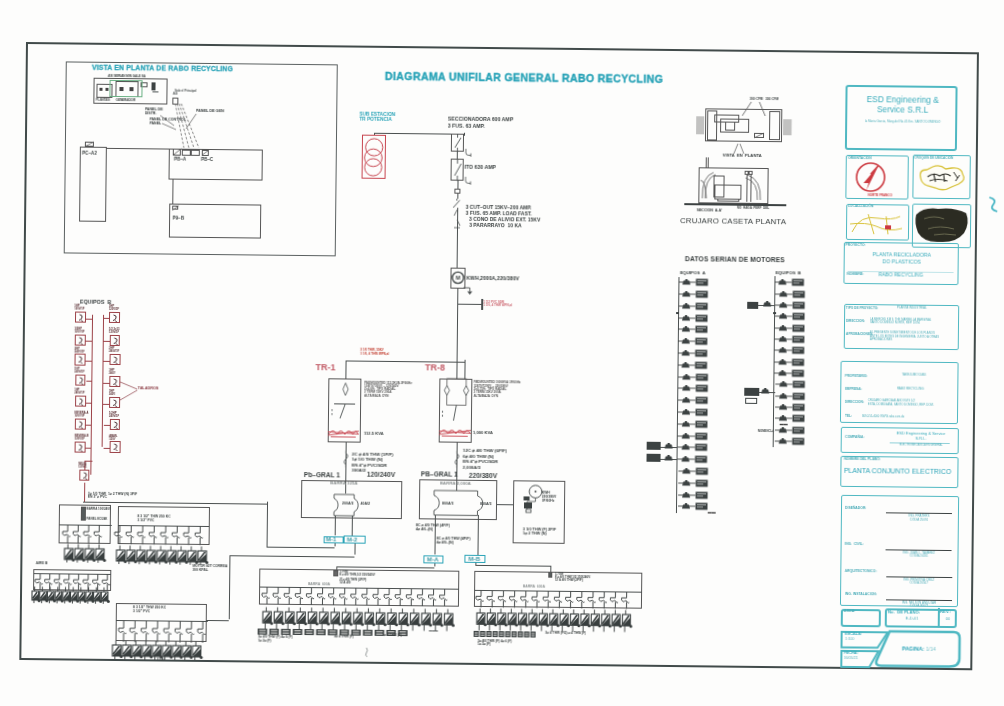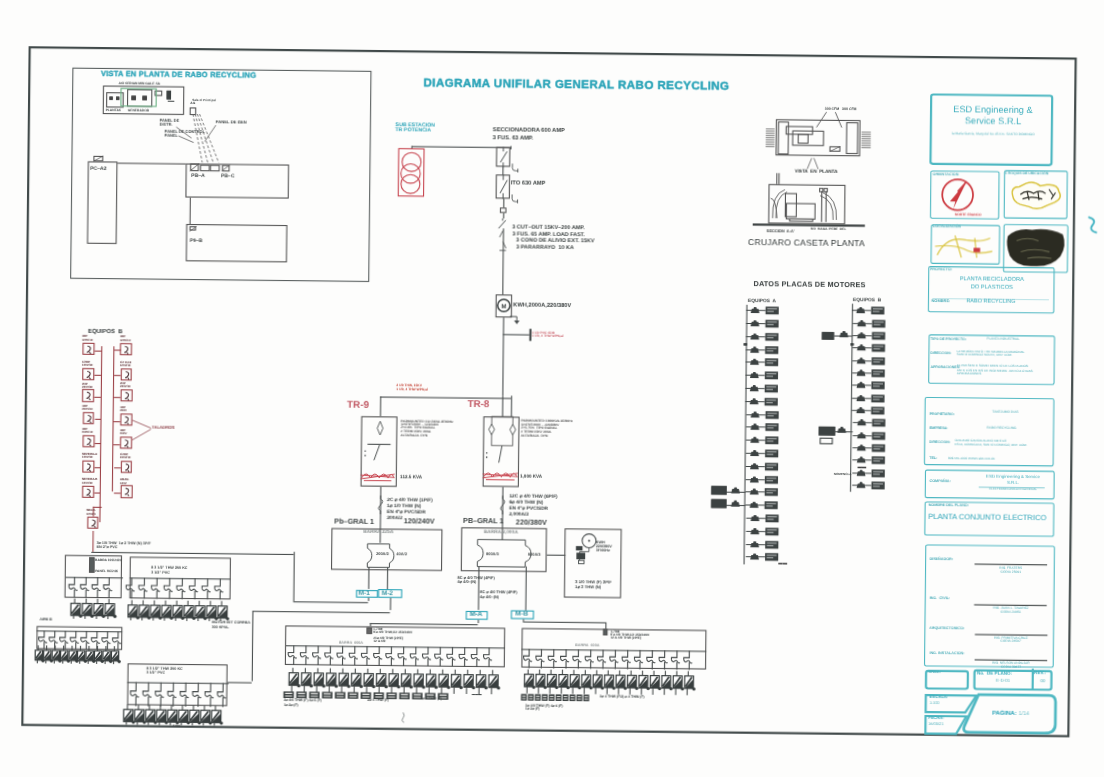--- a/index.html
+++ b/index.html
@@ -126,21 +126,21 @@
 <div style="position:absolute;left:456.0px;top:249.6px;width:2px;height:11.0px;background:#4a4f4f;z-index:1;"></div>
 <div style="position:absolute;left:458.2px;top:251.6px;font-family:'Liberation Sans',sans-serif;font-size:3px;line-height:3.6px;color:#cc6670;font-weight:bold;white-space:pre;z-index:2;">1 1/2 PVC SDR
 1 1/0, 4 THW WPN,al</div>
 <div style="position:absolute;left:431.6px;top:239.6px;width:1px;height:71.7px;background:#4a4f4f;z-index:1;"></div>
 <div style="position:absolute;left:335.5px;top:301.4px;font-family:'Liberation Sans',sans-serif;font-size:3px;line-height:3.4px;color:#c0392b;font-weight:bold;white-space:pre;z-index:2;">3 1/0 THW, 15KV
 1 1/0, 4 THW WPN,al</div>
 <div style="position:absolute;left:321.2px;top:312.5px;width:119.2px;height:1px;background:#4a4f4f;z-index:1;"></div>
 <div style="position:absolute;left:321.2px;top:312.5px;width:1px;height:18.6px;background:#4a4f4f;z-index:1;"></div>
 <div style="position:absolute;left:432.4px;top:311.3px;width:1px;height:18.6px;background:#4a4f4f;z-index:1;"></div>
 <div style="position:absolute;left:440.4px;top:311.3px;width:1px;height:18.6px;background:#4a4f4f;z-index:1;"></div>
-<div style="position:absolute;left:290.9px;top:316.4px;font-family:'Liberation Sans',sans-serif;font-size:9px;line-height:9px;color:#c25b66;font-weight:bold;white-space:pre;z-index:2;">TR-9</div>
+<div style="position:absolute;left:290.9px;top:316.4px;font-family:'Liberation Sans',sans-serif;font-size:9px;line-height:9px;color:#c25b66;font-weight:bold;white-space:pre;z-index:2;">TR-1</div>
 <div style="position:absolute;left:400.4px;top:315.2px;font-family:'Liberation Sans',sans-serif;font-size:9px;line-height:9px;color:#c25b66;font-weight:bold;white-space:pre;z-index:2;">TR-8</div>
 <div style="position:absolute;left:304.2px;top:331.3px;width:33.0px;height:63.8px;border:1px solid #555;z-index:1;"></div>
 <svg style="position:absolute;left:304.2px;top:331.3px;z-index:2;overflow:visible" width="33" height="64">
       <path d="M17.3,4.5 L19.9,10.8 L17.3,17 L14.7,10.8 Z" stroke="#4a4f4f" stroke-width="0.8" fill="none"></path>
       <path d="M6,25.5 L27,25.5" stroke="#4a4f4f" stroke-width="1"></path>
       <path d="M17,26 L12,40" stroke="#4a4f4f" stroke-width="0.9"></path>
       <path d="M4,31 L4,32.5 M4,35 L4,36.5" stroke="#4a4f4f" stroke-width="1"></path>
     </svg>
 <svg style="position:absolute;left:304.0px;top:378.6px;z-index:2;overflow:visible" width="31.2" height="10.8">
       <g stroke="#c7454f" stroke-width="0.9" fill="none">
@@ -1058,21 +1058,21 @@
       <path d="M51.4,2 L54.699999999999996,2 M51.4,4.2 L54.699999999999996,4.2" stroke="#e8e8e6" stroke-width="0.9"></path>
       <rect x="56.699999999999996" y="0" width="5.3" height="6" fill="#3c4242"></rect>
       <path d="M57.699999999999996,2 L60.99999999999999,2 M57.699999999999996,4.2 L60.99999999999999,4.2" stroke="#e8e8e6" stroke-width="0.9"></path>
     </svg>
 <div style="position:absolute;left:455.9px;top:590.6px;font-family:'Liberation Sans',sans-serif;font-size:3.2px;line-height:3.8px;color:#3c4242;font-weight:bold;white-space:pre;z-index:2;">3⌀ 4/0 THW (F) 4⌀ 6 (F)
 1⌀ 2⌀ (F)</div>
 <div style="position:absolute;left:523.5px;top:582.4px;font-family:'Liberation Sans',sans-serif;font-size:3.2px;line-height:3.2px;color:#3c4242;font-weight:bold;white-space:pre;z-index:2;">3⌀ 4 THW (F/2) ⌀ 4 THW (F)</div>
 <svg style="position:absolute;left:342.7px;top:599.6px;z-index:2;overflow:visible" width="6" height="10">
       <path d="M2,0 Q4,3 2,5 Q0,8 3,9" stroke="#7a8080" stroke-width="0.8" fill="none"></path>
     </svg>
-<div style="position:absolute;left:659.3px;top:205.4px;font-family:'Liberation Sans',sans-serif;font-size:6.6px;line-height:6.6px;color:#343a3a;font-weight:bold;letter-spacing:0.2px;white-space:pre;z-index:2;">DATOS PLACAS DE MOTORES</div>
+<div style="position:absolute;left:659.3px;top:205.4px;font-family:'Liberation Sans',sans-serif;font-size:6.6px;line-height:6.6px;color:#343a3a;font-weight:bold;letter-spacing:0.2px;white-space:pre;z-index:2;">DATOS SERIAN DE MOTORES</div>
 <div style="position:absolute;left:654.4px;top:219.5px;font-family:'Liberation Sans',sans-serif;font-size:4.4px;line-height:4.4px;color:#3c4242;font-weight:bold;white-space:pre;z-index:2;">EQUIPOS  A</div>
 <div style="position:absolute;left:749.9px;top:218.5px;font-family:'Liberation Sans',sans-serif;font-size:4.4px;line-height:4.4px;color:#3c4242;font-weight:bold;white-space:pre;z-index:2;">EQUIPOS  B</div>
 <div style="position:absolute;left:652.5px;top:225.5px;width:1px;height:236.5px;background:#4a4f4f;z-index:1;"></div>
 <svg style="position:absolute;left:652.5px;top:227.2px;z-index:2;overflow:visible" width="30" height="8">
       <path d="M0,4 L17.5,4" stroke="#3c4242" stroke-width="0.9"></path>
       <path d="M4,6.5 L5,2.5 L6.5,2.5 L7,1 L9,1 L9.5,2.5 L11,2.5 L12,6.5 Z" fill="#3c4242"></path>
       <rect x="17.5" y="0.5" width="12" height="7" fill="#3c4242"></rect>
       <path d="M19,2.5 L28,2.5 M19,4.8 L25,4.8" stroke="#b8bcbc" stroke-width="0.9"></path>
     </svg>
 <svg style="position:absolute;left:652.6px;top:239.0px;z-index:2;overflow:visible" width="30" height="8">

